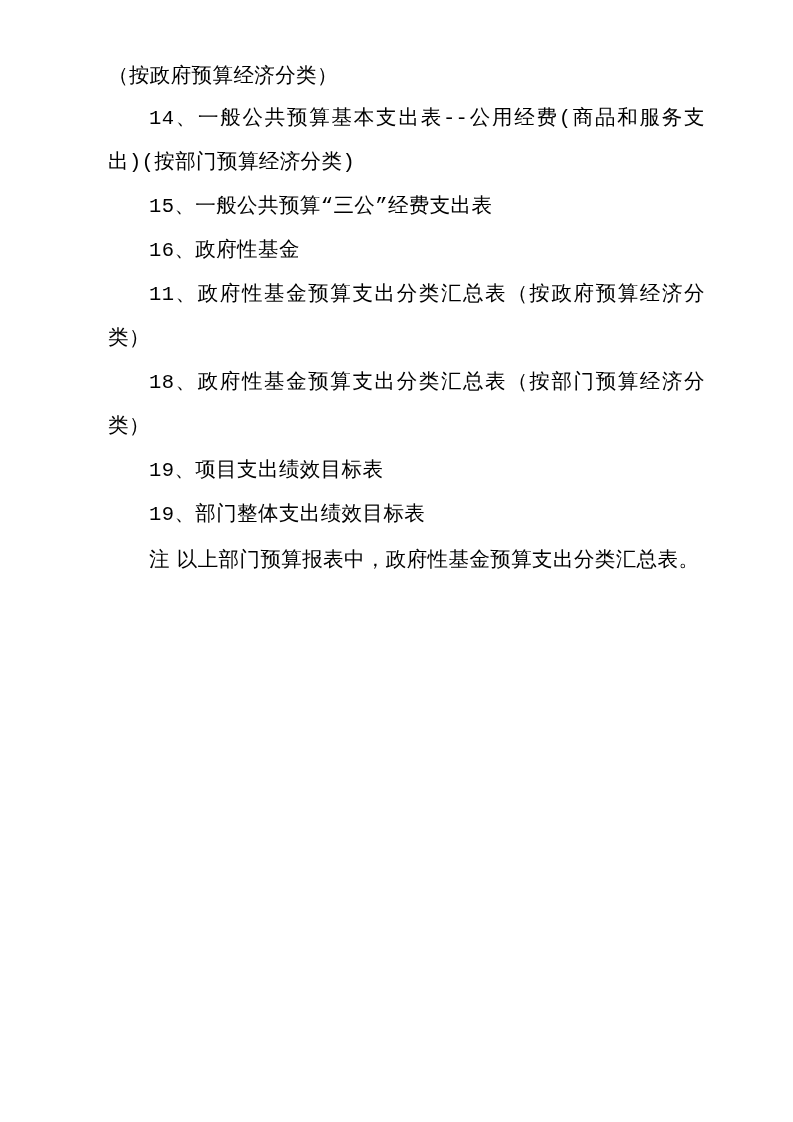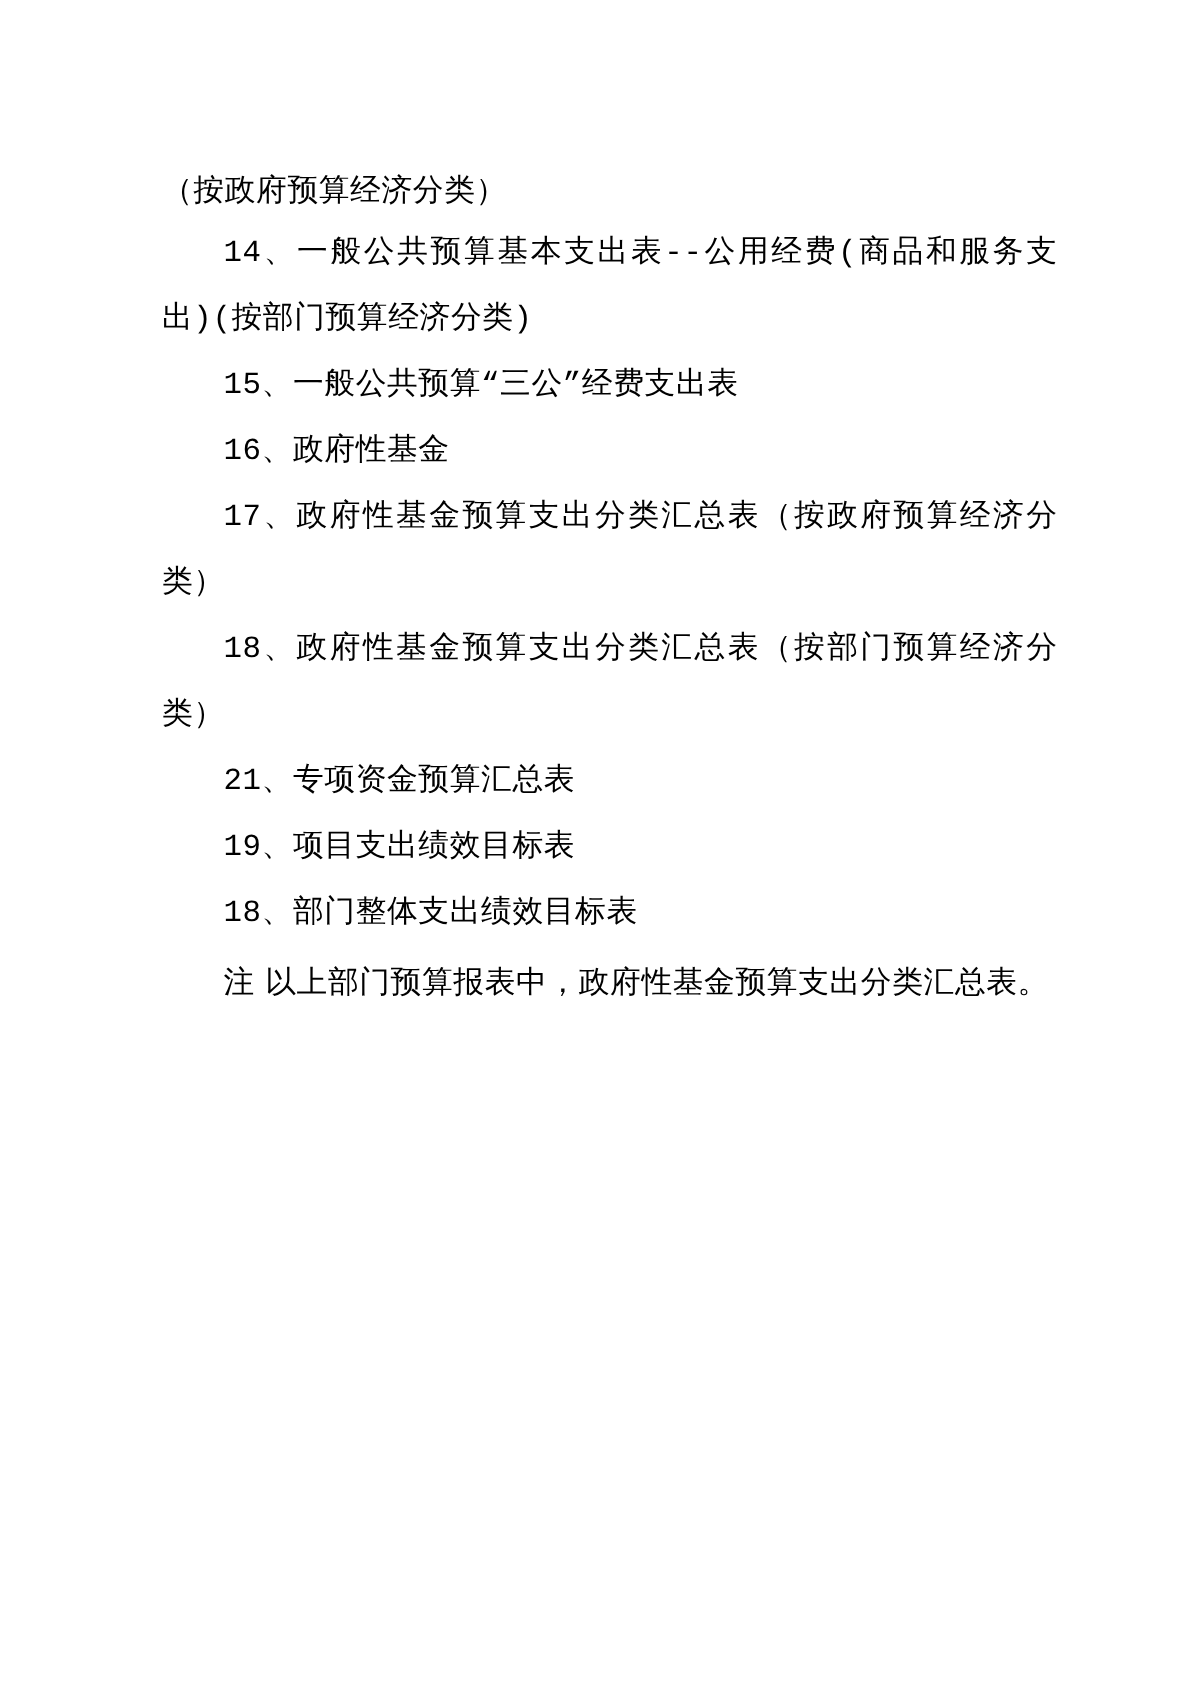--- a/index.html
+++ b/index.html
@@ -15,21 +15,21 @@
     position: relative;
     overflow: hidden;
   }
   .page {
     position: absolute;
     left: 0;
     top: 0;
     width: 793px;
     height: 1122px;
     box-sizing: border-box;
-    padding: 104px 88px 0 108px;
+    padding: 53px 88px 0 108px;
   }
   .doc-body {
     font-size: 20.5px;
     line-height: 44px;
     letter-spacing: 0.4px;
     text-align: justify;
     text-justify: inter-ideograph;
   }
   .para {
     margin: 0;
@@ -47,20 +47,19 @@
 </style>
 </head>
 <body>
 
 <div class="page">
   <div class="doc-body">
     <p class="para">（按政府预算经济分类）</p>
     <p class="para indent">14、一般公共预算基本支出表--公用经费(商品和服务支出)(按部门预算经济分类)</p>
     <p class="para indent">15、一般公共预算“三公”经费支出表</p>
     <p class="para indent">16、政府性基金</p>
-    <p class="para indent">17、政府性基金预算支出分类汇总表（按政府预算经济分类）</p>
+    <p class="para indent">11、政府性基金预算支出分类汇总表（按政府预算经济分类）</p>
     <p class="para indent">18、政府性基金预算支出分类汇总表（按部门预算经济分类）</p>
-    <p class="para indent">21、专项资金预算汇总表</p>
     <p class="para indent">19、项目支出绩效目标表</p>
-    <p class="para indent">18、部门整体支出绩效目标表</p>
+    <p class="para indent">19、部门整体支出绩效目标表</p>
     <p class="para note">注 以上部门预算报表中，政府性基金预算支出分类汇总表。</p>
   </div>
 </div>
 
 </body></html>

